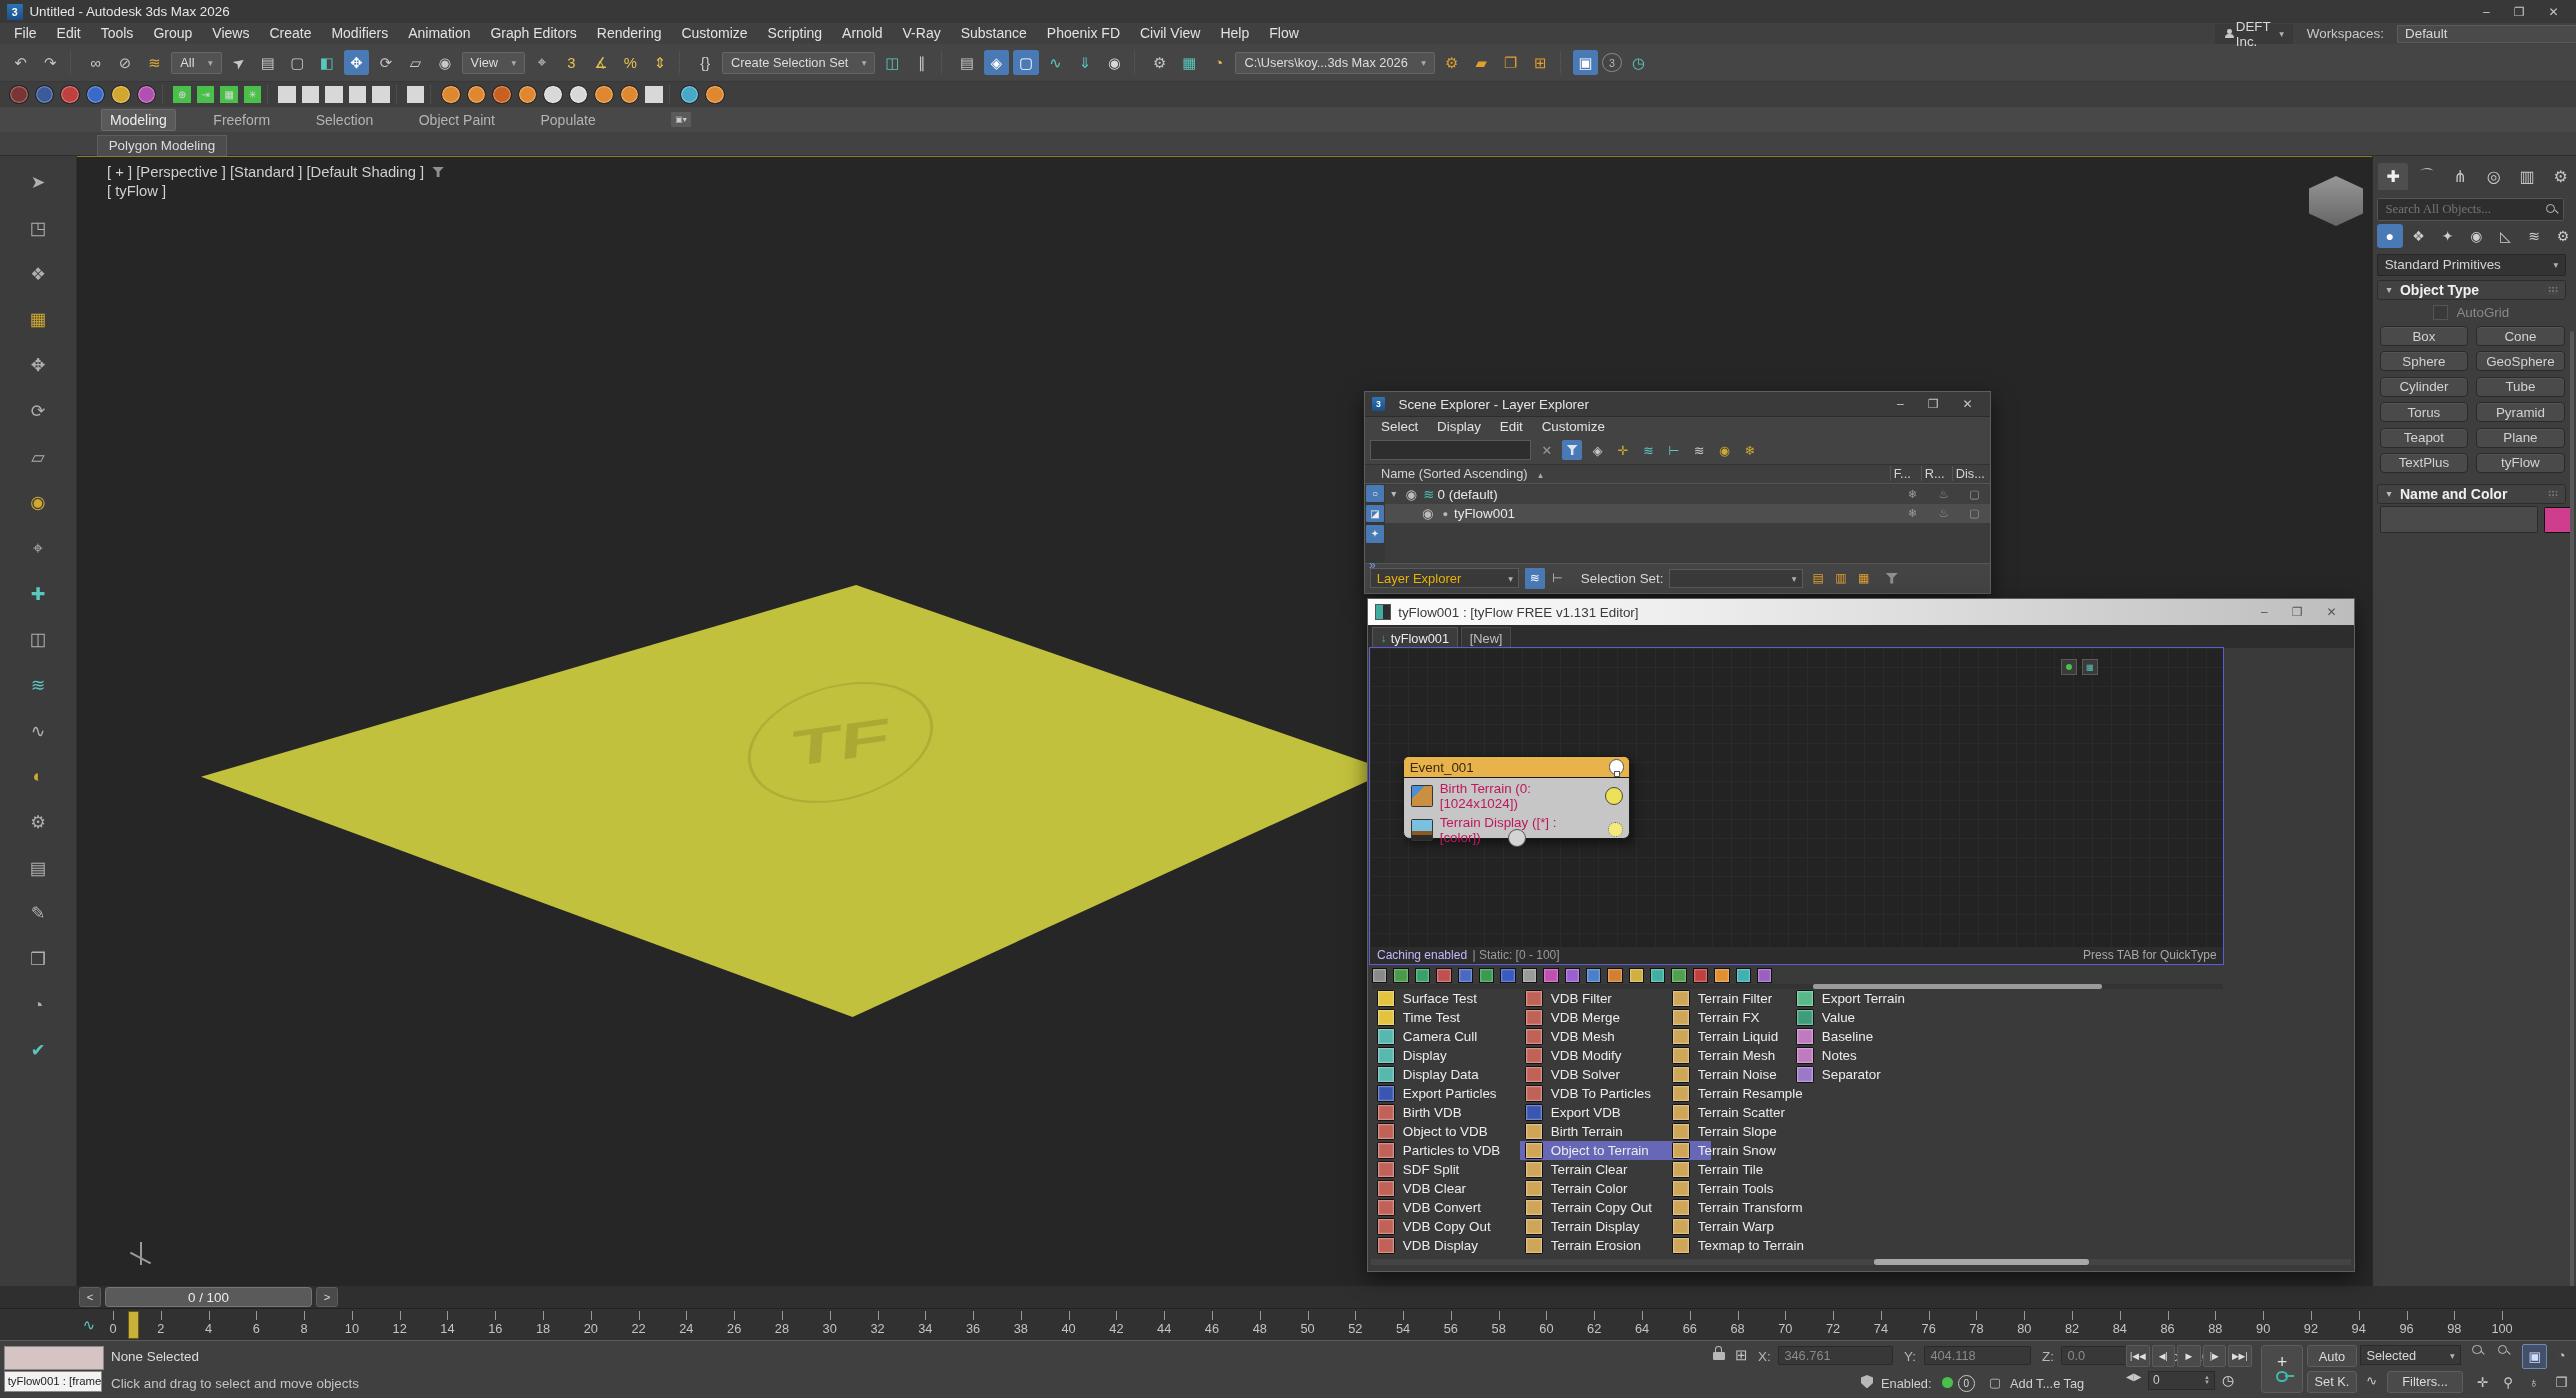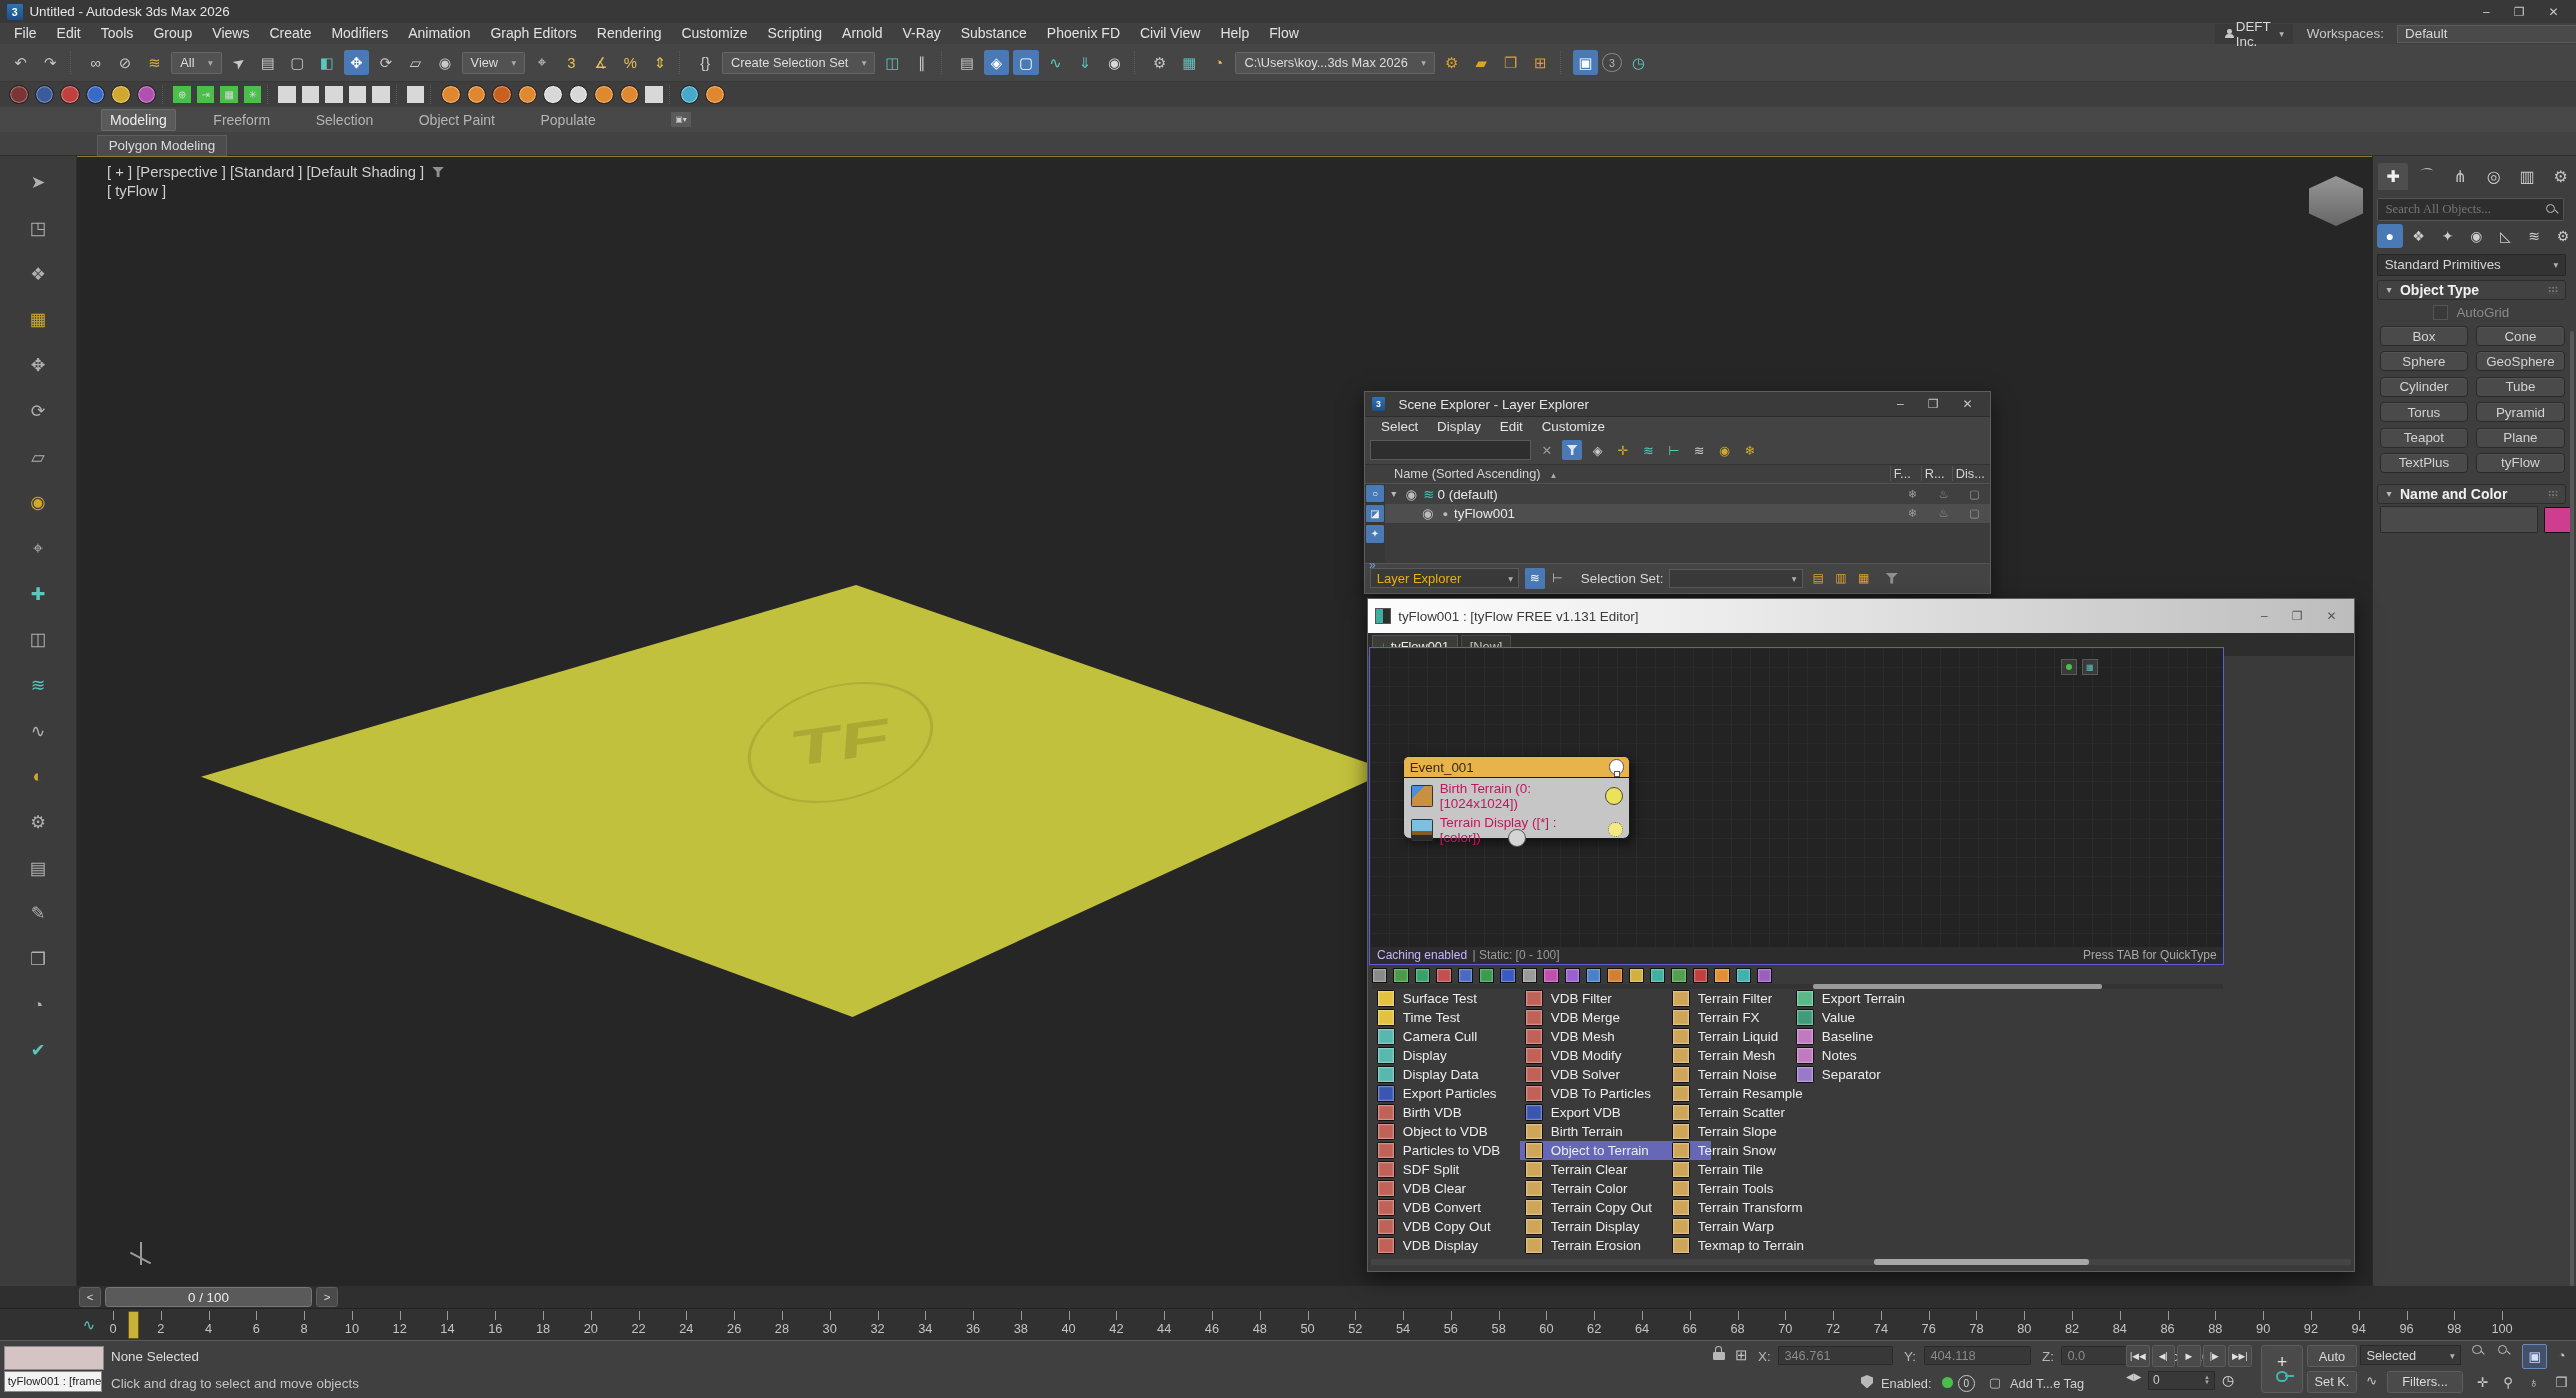--- a/index.html
+++ b/index.html
@@ -64,39 +64,39 @@
   
   #sewin{left:1364px;top:391px;width:625px;height:201px}
   #semenu{height:19px;background:#434343;display:flex;align-items:center;padding-left:6.7px}
   #semenu .mitem{font-size:13.4px;padding:0 9.4px}
   #setools{height:28px;background:#434343;display:flex;align-items:center;gap:5.4px;padding:0 5.4px;border-bottom:0.7px solid #333}
   #sesearch{width:151px;height:17.5px;background:#2e2e2e;border:0.7px solid #5a5a5a;color:#ddd;font-size:12px;padding:0 4px}
   .seti{width:20px;height:20px;display:flex;align-items:center;justify-content:center;font-size:12.8px;color:#c0c0c0}
   .seti.funnelbtn{background:#4a7ab5;border-radius:2px}
   .seti.funnelbtn::after{content:"";width:10.7px;height:10px;background:#dce4f0;clip-path:polygon(0 0,100% 0,62% 45%,62% 100%,38% 100%,38% 45%)}
   #sehead{height:17.5px;background:#3f3f3f;border-bottom:0.7px solid #555;display:flex;align-items:center;font-size:12.8px;color:#d4d4d4}
-  #sehead .nm{padding-left:29px;flex:1}
+  #sehead .nm{padding-left:16px;flex:1}
   #sehead .cc{width:31px;border-left:0.7px solid #555;padding-left:2.7px;box-sizing:border-box}
   #sehead .cc:last-child{width:38px}
   #sebody{position:relative;height:79px;background:#3c3c3c}
   #sestrip{position:absolute;left:0;top:0;width:20px;height:79px;background:#373737;display:flex;flex-direction:column;gap:2.7px;align-items:center;padding-top:1.3px;box-sizing:border-box}
   .sestripbtn{width:17.5px;height:17.5px;background:#4a7ab5;border-radius:1.3px;display:flex;align-items:center;justify-content:center;color:#eee;font-size:10px}
   #semore{color:#7aa0e0;font-size:12px;margin-top:12px}
   .serow{position:absolute;left:20px;width:605px;height:19px;display:flex;align-items:center;font-size:13.4px;color:#e8e8e8}
   .serow .ric{width:31px;text-align:center;color:#9a9a9a;font-size:11.4px}
   .serow .sp{flex:1}
   #sefoot{height:29.5px;background:#444;border-top:0.7px solid #555;display:flex;align-items:center;gap:5.4px;padding:0 5.4px}
   #selmode{width:149px;height:20px;background:#3a3a3a;border:0.7px solid #5a5a5a;display:flex;align-items:center;justify-content:space-between;padding:0 5.4px;box-sizing:border-box}
   #selmode .t{color:#eab308;font-size:13px}
   .sefbtn{width:20px;height:21.5px;display:flex;align-items:center;justify-content:center;color:#c8c8c8;font-size:12px}
   .sefbtn.blue{background:#4a7ab5;border-radius:1.3px;color:#fff}
   #selsetdd{width:134px;height:19px;background:#3a3a3a;border:0.7px solid #5a5a5a;display:flex;align-items:center;justify-content:flex-end;padding:0 5.4px;box-sizing:border-box}
   
   #tywin{left:1367px;top:598px;width:986px;height:672px;background:#3a3a3a}
-  #tytitle{height:34px;background:linear-gradient(90deg,#fdfdfd,#ececec 35%,#bdbdbd);display:flex;align-items:center;padding:0 6.7px;gap:6.7px}
+  #tytitle{height:26px;background:linear-gradient(90deg,#fdfdfd,#ececec 35%,#bdbdbd);display:flex;align-items:center;padding:0 6.7px;gap:6.7px}
   #tytitle .t{color:#3a3a3a;font-size:13.4px}
   #tytitle .ic{width:14.8px;height:14.8px;background:linear-gradient(90deg,#3fae9e 50%,#2e2e2e 50%);border:0.7px solid #555}
   #tytitle .wctl span{color:#555}
   #tytabs{height:23px;background:#2d2d2d;display:flex;align-items:flex-end;padding-left:4px;gap:2.7px}
   .tytab{height:20px;display:flex;align-items:center;gap:4px;padding:0 8px;font-size:12.8px}
   .tytab.on{background:#3c3c3c;color:#ececec;border:0.7px solid #555;border-bottom:none}
   .tytab.off{background:#353535;color:#c0c0c0;border:0.7px solid #4a4a4a;border-bottom:none}
   .greenarrow{color:#3fc05a;font-size:11.4px}
   #tycanvas{position:absolute;left:1.3px;top:48px;width:855px;height:318px;background:#232323;border:1.3px solid #5c5cd8;box-sizing:border-box;
     background-image:linear-gradient(#2a2a2a 0.7px,transparent 0.7px),linear-gradient(90deg,#2a2a2a 0.7px,transparent 0.7px);background-size:19px 19px}

